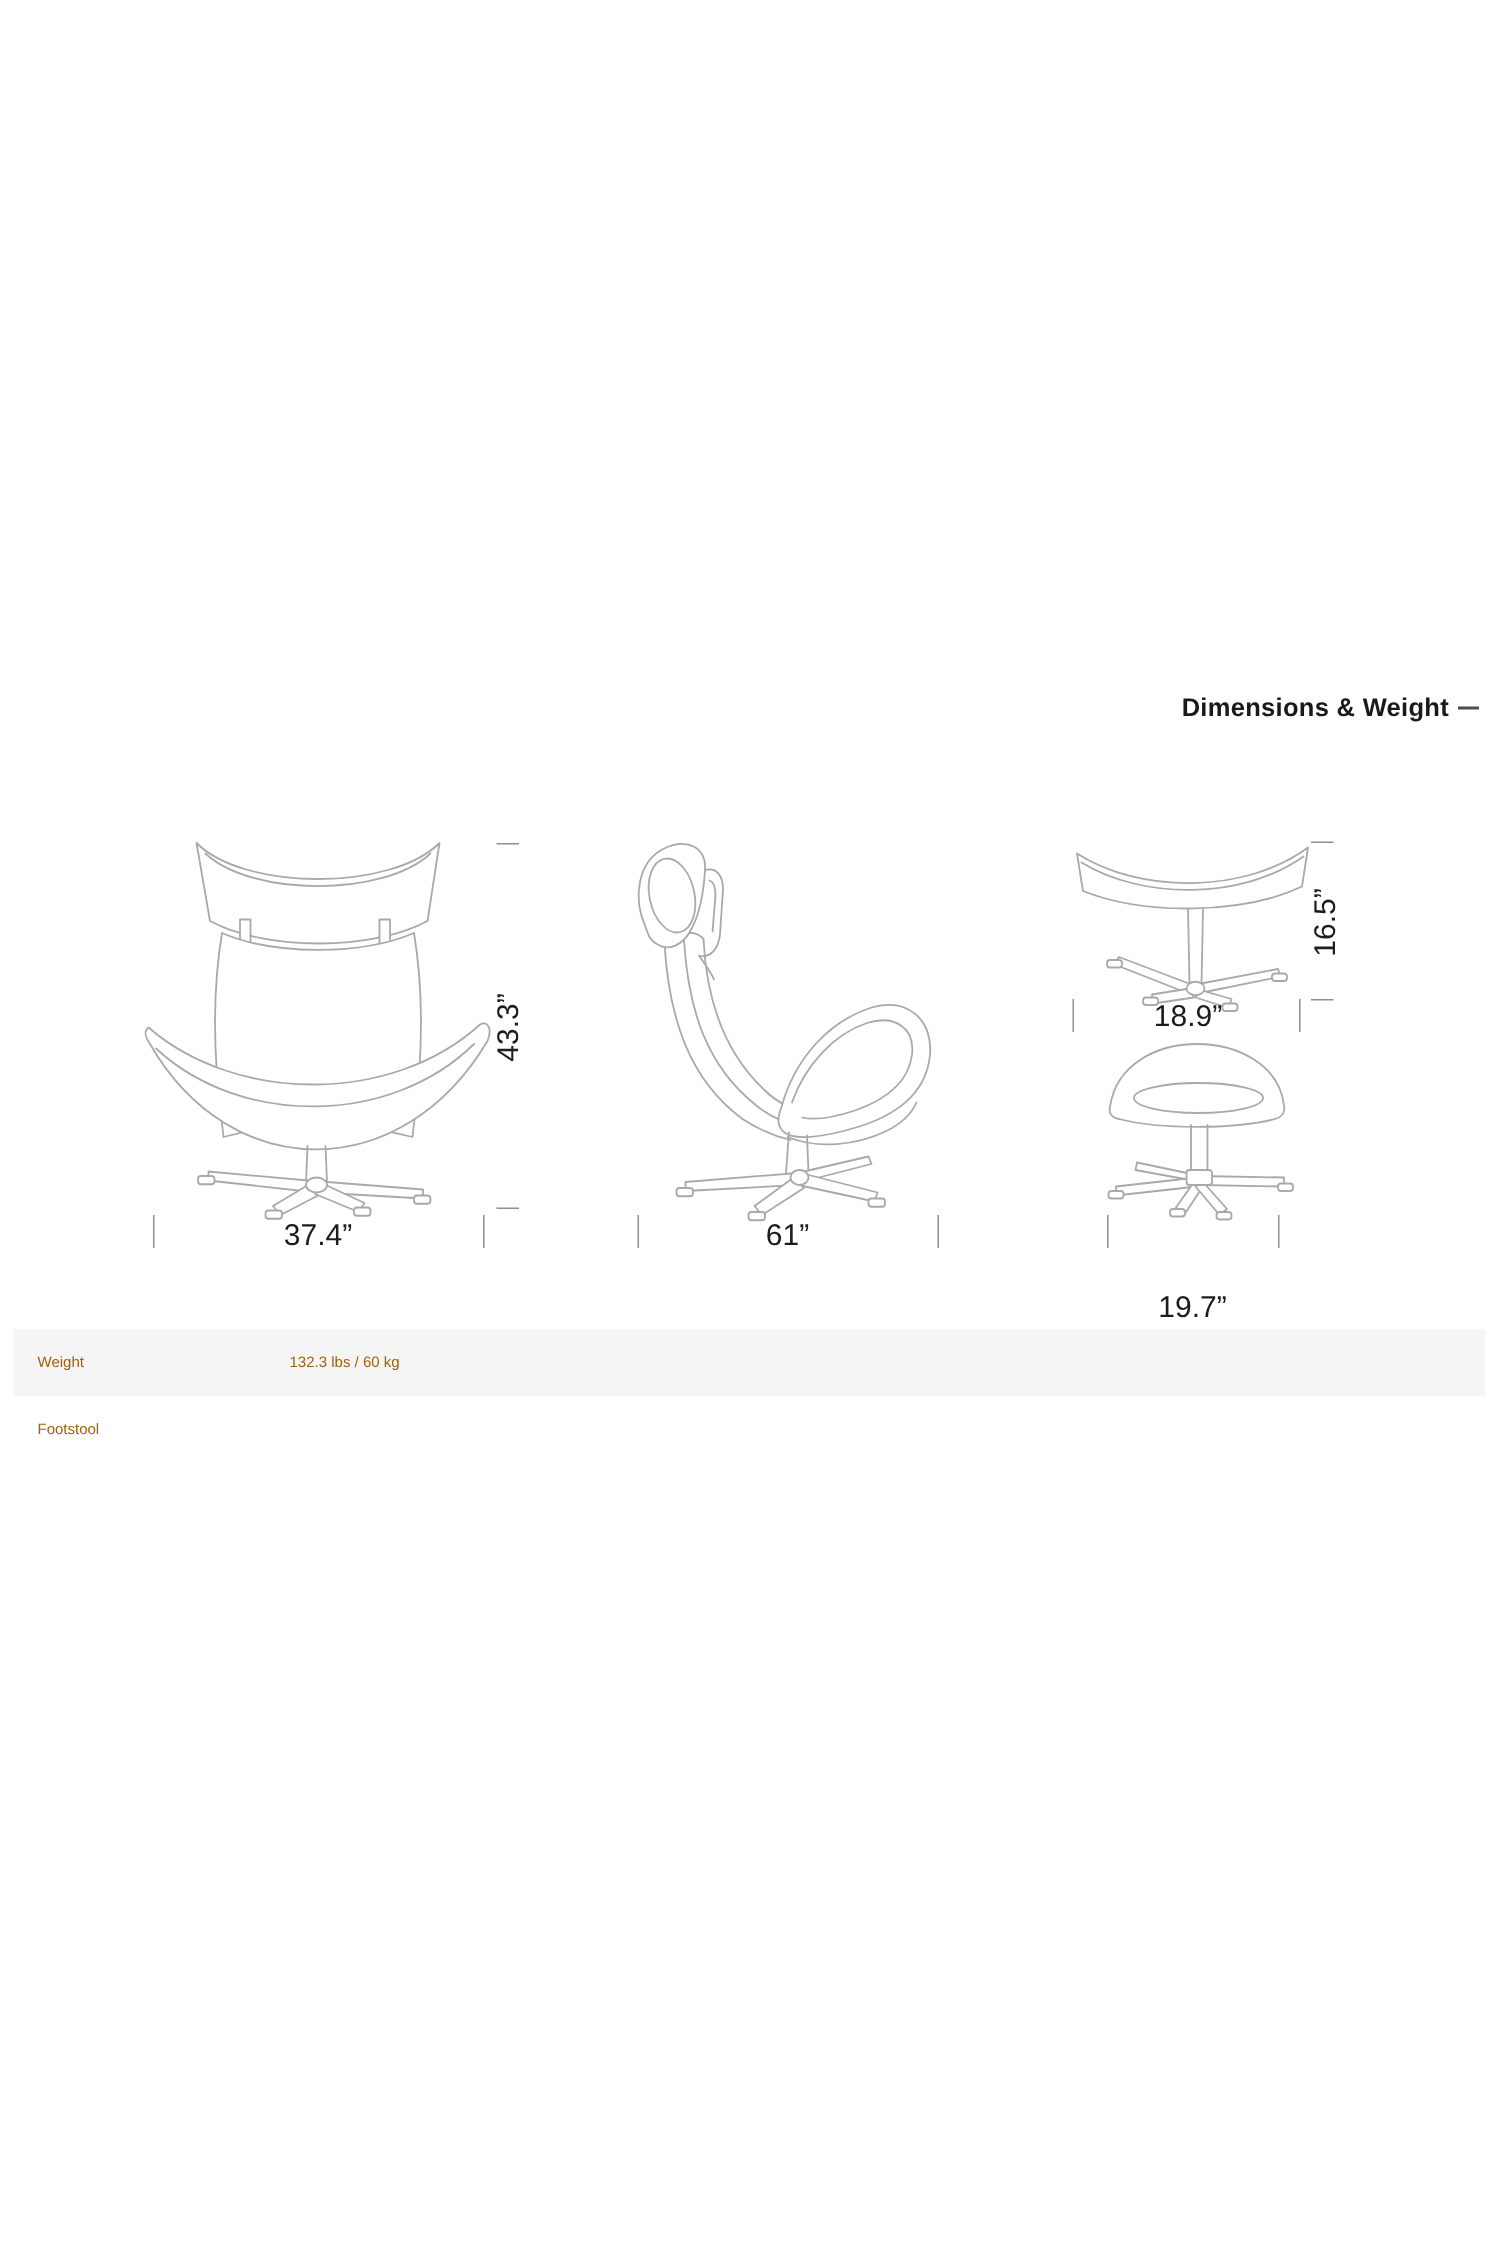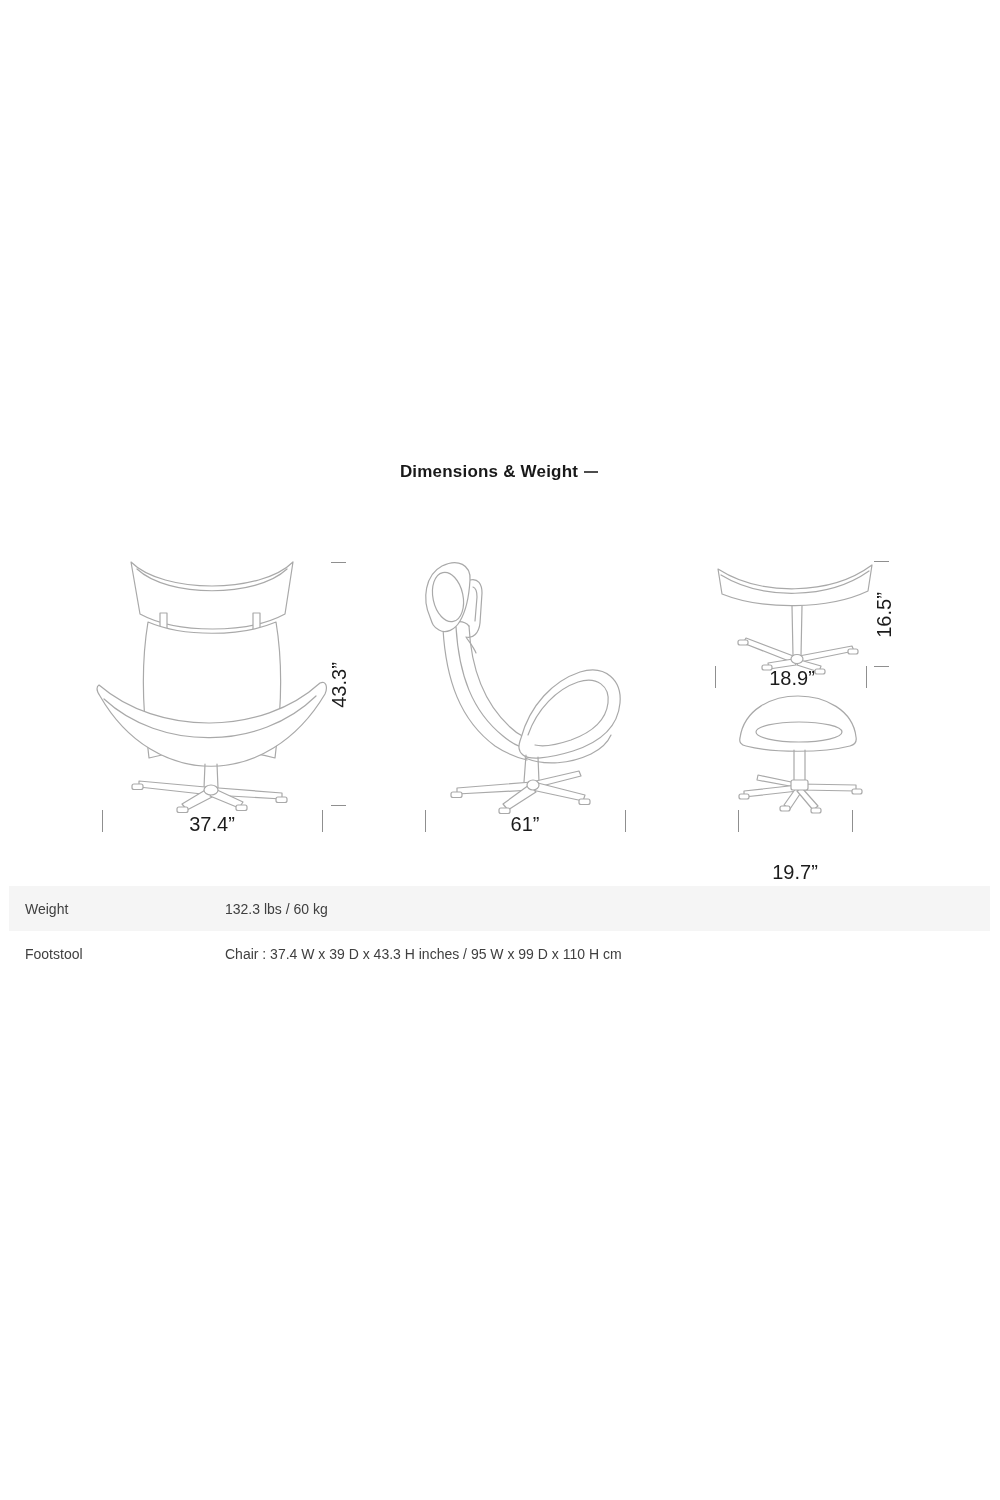--- a/index.html
+++ b/index.html
@@ -1,36 +1,36 @@
 <!DOCTYPE html>
 <html><head>
 <meta charset="utf-8">
 <style>
   * { margin:0; padding:0; box-sizing:border-box; }
   html,body { width:1000px; height:1500px; background:#ffffff;
     font-family:"Liberation Sans","DejaVu Sans",sans-serif; overflow:hidden; }
   .spacer-top { height:460px; }
-  .section-header { display:flex; justify-content:center; align-items:center;
+  .section-header { display:flex; justify-content:flex-end; align-items:center;
     padding:0 14px 0 12px; height:24px; }
   .section-title { font-size:17px; font-weight:700; color:#191919; letter-spacing:.2px; }
   .collapse-btn { background:none; border:none; cursor:pointer; width:20px; height:20px;
     display:flex; align-items:center; justify-content:flex-end; padding:0; }
   .minus-bar { display:block; width:14px; height:2px; background:#4d4d4d; }
   .diagram { position:relative; margin-top:61px; height:300px; }
   .diagram svg { position:absolute; overflow:visible; }
   .dim-label { position:absolute; font-size:20px; color:#1c1c1c; text-align:center;
     height:24px; line-height:24px; white-space:nowrap; }
   .dim-label.vert { transform:rotate(-90deg); }
   .tick-v { position:absolute; width:1px; height:22px; background:#8f8f8f; }
   .tick-h { position:absolute; width:15px; height:1px; background:#8f8f8f; }
-  .spec-table { margin:41px 10px 0 9px; font-size:14px; color:#404040; }
+  .spec-table { margin:41px 10px 0 9px; font-size:10px; color:#a16207; }
   .spec-row { display:flex; align-items:center; height:45px; background:#ffffff; }
   .spec-row.alt { background:#f5f5f5; }
   .spec-label { width:184px; padding-left:16px; flex:none; }
-  .spec-value { flex:1;margin-left:32px; }
+  .spec-value { flex:1; }
   .lineart { fill:none; stroke:#a9a9a9; stroke-width:1.2; stroke-linejoin:round; stroke-linecap:round; }
   .lineart .solid { fill:#ffffff; }
 </style>
 </head>
 <body>
 
 <div class="spacer-top"></div>
 
 <div class="section-header">
   <div class="section-title">Dimensions &amp; Weight</div>
@@ -143,15 +143,14 @@
   <div class="dim-label" style="left:735px; top:267px; width:120px;margin-top:48px;">19.7”</div>
 </div>
 
 <div class="spec-table">
   <div class="spec-row alt">
     <div class="spec-label">Weight</div>
     <div class="spec-value">132.3 lbs / 60 kg</div>
   </div>
   <div class="spec-row">
     <div class="spec-label">Footstool</div>
-    <div class="spec-value">Chair : 37.4 W x 39 D x 43.3 H inches / 95 W x 99 D x 110 H cm</div>
   </div>
 </div>
 
 </body></html>

